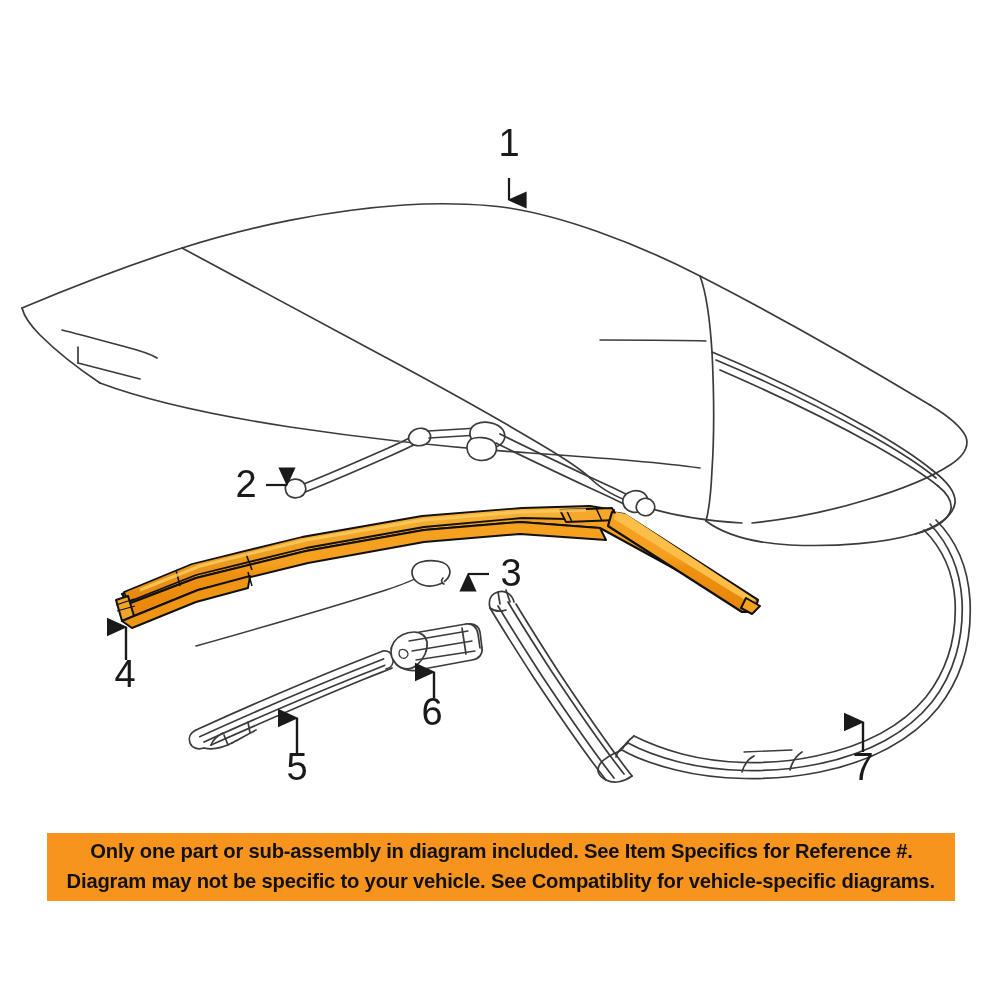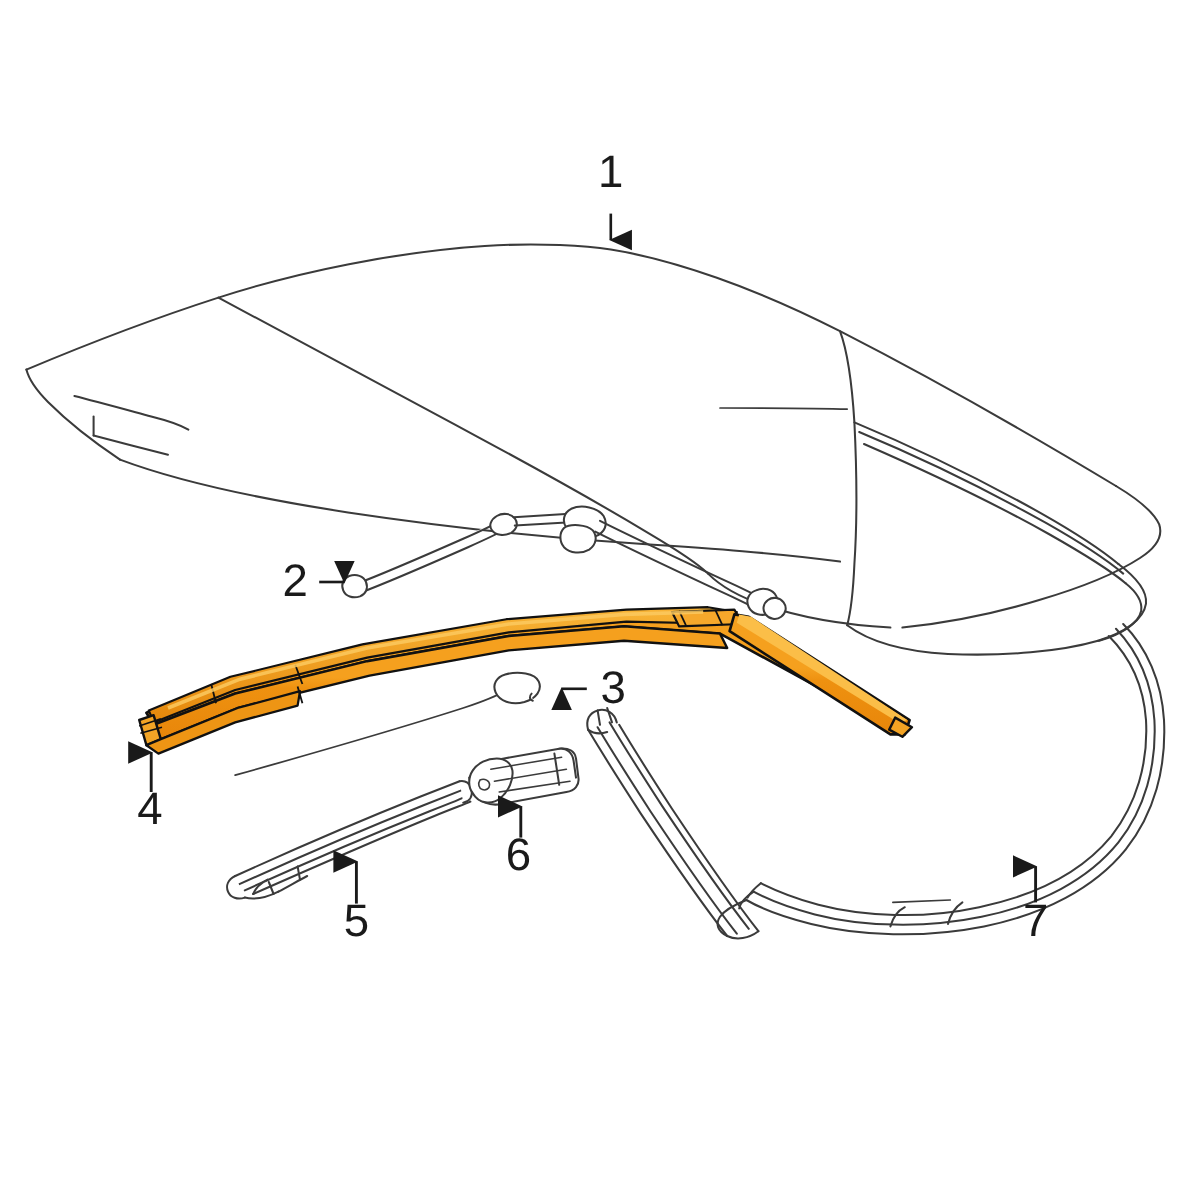--- a/index.html
+++ b/index.html
@@ -296,14 +296,18 @@
       <path d="M744,752 L792,750" stroke-width="1.3"></path>
     </g>
 
     <g>
       <text class="callout-text" x="863" y="780" text-anchor="middle">7</text>
       <line x1="863" y1="752" x2="863" y2="722" stroke="#1a1a1a" stroke-width="2.4" marker-end="url(#arrowUp)"></line>
     </g>
 
   </svg>
 
+  <div id="disclaimer-banner">
+    <div class="banner-line">Only one part or sub-assembly in diagram included. See Item Specifics for Reference #.</div>
+    <div class="banner-line">Diagram may not be specific to your vehicle. See Compatiblity for vehicle-specific diagrams.</div>
+  </div>
 
 </div>
 
 </body></html>

